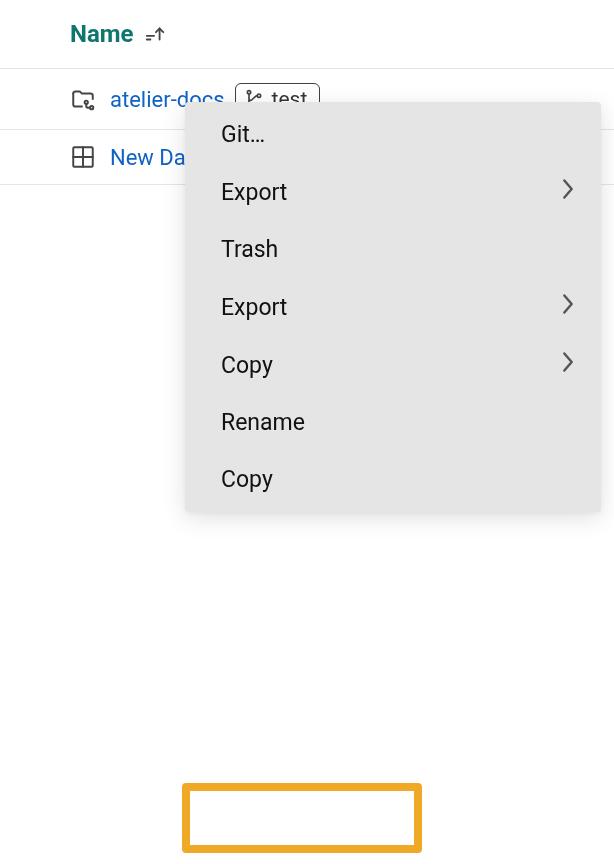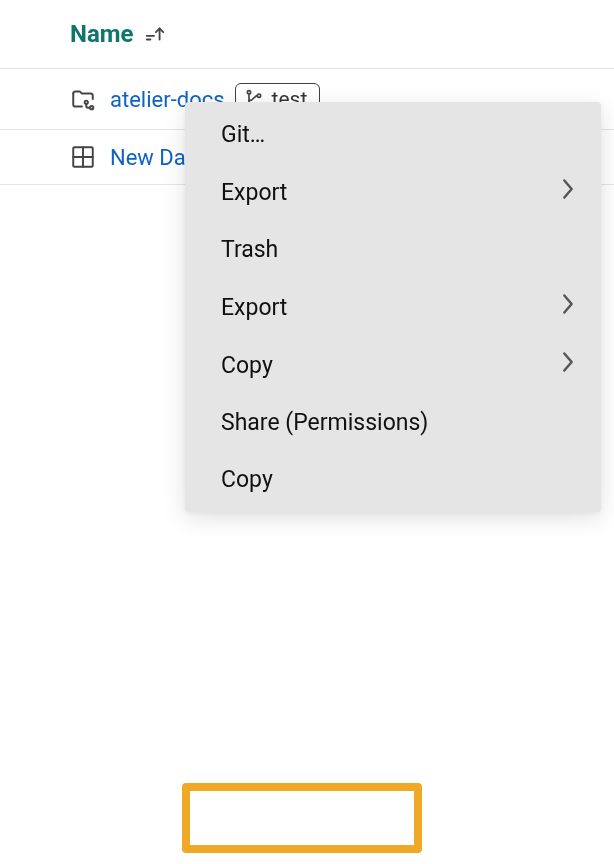--- a/index.html
+++ b/index.html
@@ -176,20 +176,20 @@
   </div>
   <div class="menu-item">
     <span>Copy</span>
     <span class="chevron">
       <svg width="14" height="22" viewBox="0 0 10 18" fill="none" stroke="currentColor" stroke-width="2" stroke-linecap="round" stroke-linejoin="round">
           <polyline points="2,2 8,9 2,16"></polyline>
         </svg>
     </span>
   </div>
   <div class="menu-item">
-    <span>Share (Permissions)</span>
+    <span>Rename</span>
   </div>
   <div class="menu-item">
     <span>Copy</span>
   </div>
 </div>
 
 <div class="highlight-box"></div>
 
 </body></html>

